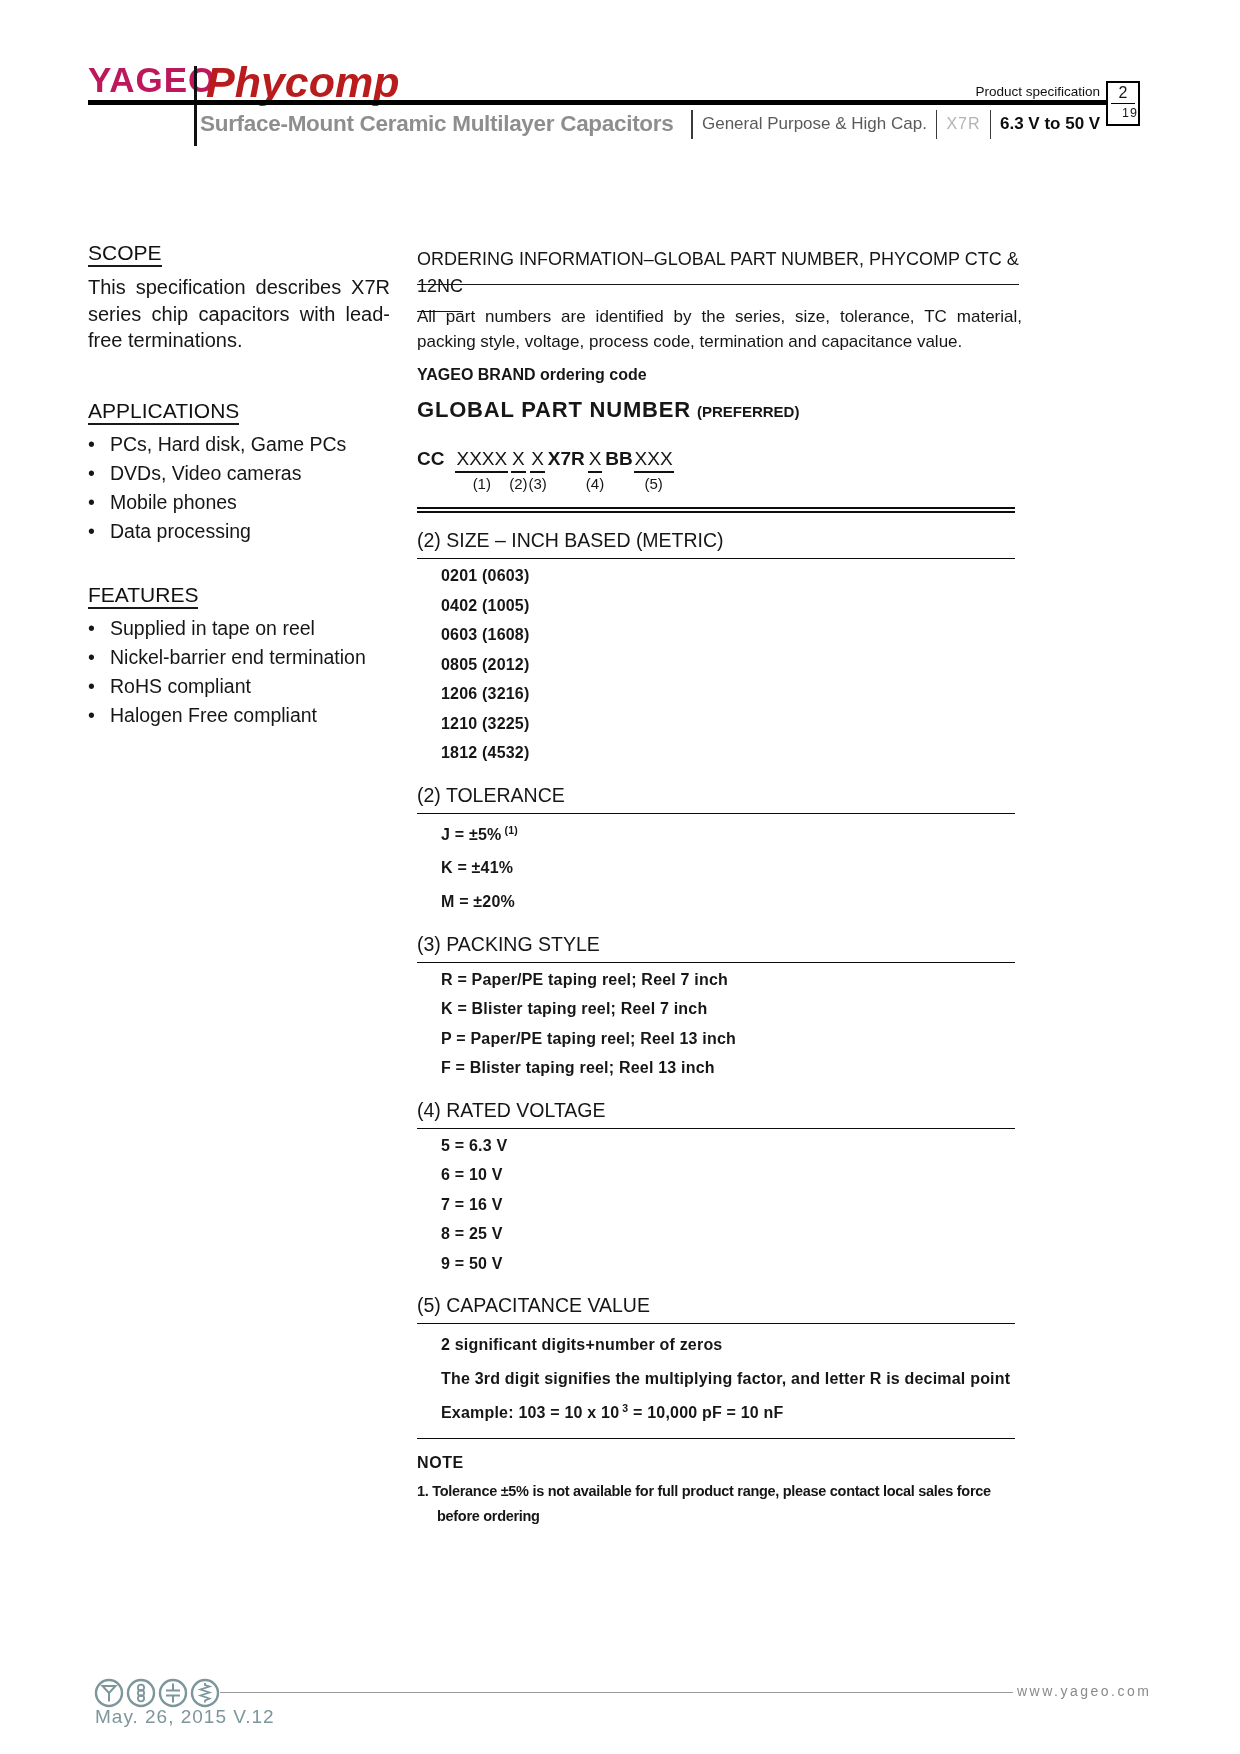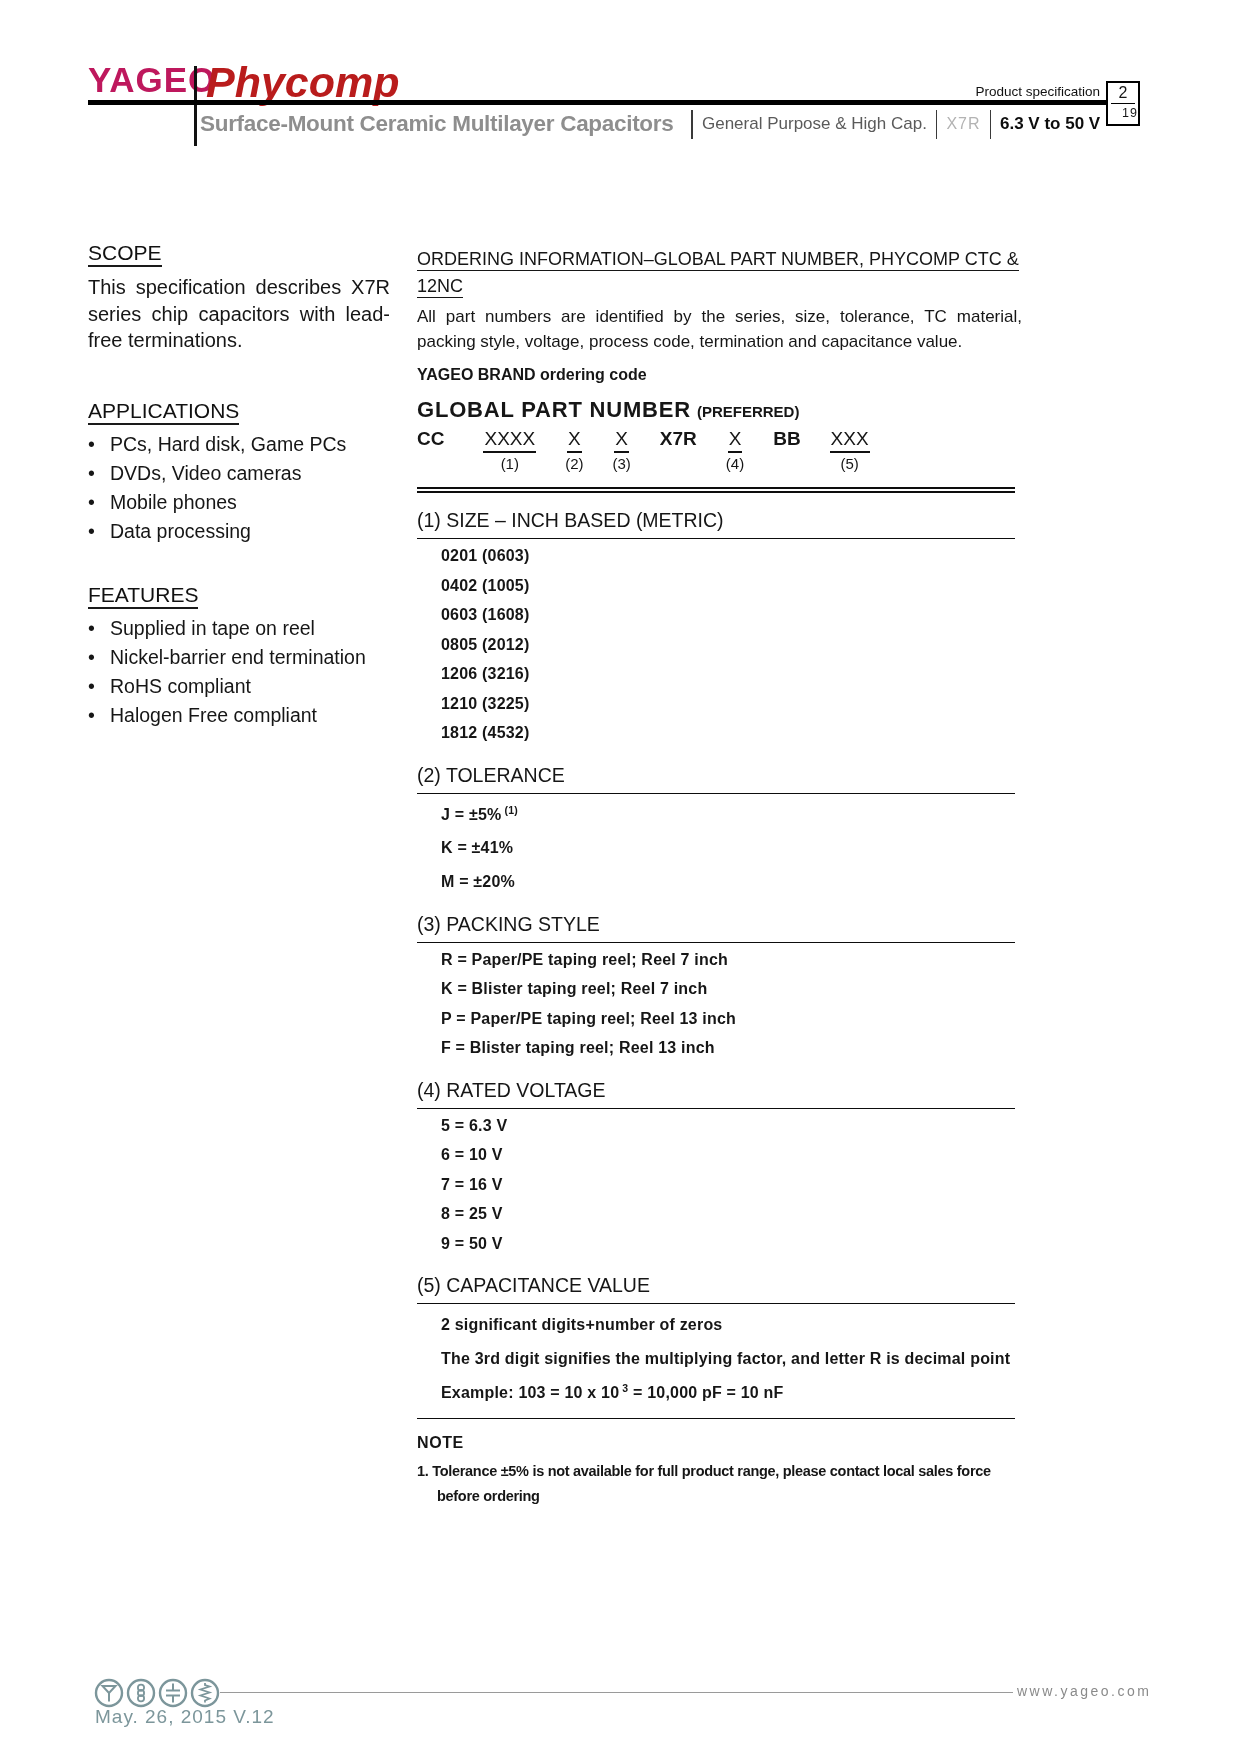--- a/index.html
+++ b/index.html
@@ -31,27 +31,27 @@
   .left-para { margin-top:8px; font-size:20px; line-height:26.5px; text-align:justify; }
   .h-apps { margin-top:44px; }
   .h-feat { margin-top:36px; }
   .blist { margin-top:6px; }
   .bitem { display:flex; line-height:29px; font-size:19.5px; white-space:nowrap; }
   .bullet { width:22px; font-size:19.5px; }
 
   
   .right-col { position:absolute; left:417px; top:246px; width:598px; }
   .ord-head { font-size:18px; font-weight:400; line-height:27px; white-space:nowrap; }
-  .ord-head .u { border-bottom:1.8px solid #161616; padding-bottom:1px;margin-top:16px; }
+  .ord-head .u { border-bottom:1.8px solid #161616; padding-bottom:15px;margin-top:16px; }
   .intro { margin-top:4px; width:605px; font-size:17px; line-height:25px; text-align:justify; }
   .brand-code { margin-top:8px; font-size:16px; font-weight:700; line-height:25px; }
   .gpn { margin-top:8px; line-height:30px; }
   .gpn .gpn-t { font-size:22px; font-weight:700; letter-spacing:0.8px; }
   .gpn .gpn-q { font-size:15px; font-weight:700; margin-left:6px; }
-  .part-code { margin-top:0; display:flex; align-items:flex-start; gap:29px; }
+  .part-code { margin-top:20px; display:flex; align-items:flex-start; gap:1px; }
   .seg { text-align:center; }
   .seg .code { display:inline-block; font-size:19px; line-height:24px; }
   .seg .code.b { font-weight:700; }
   .seg .code.ul { font-weight:400; border-bottom:2px solid #111; padding:0 1px 0; }
   .seg .lbl { display:block; font-size:15px; line-height:22px; }
   .seg-cc { margin-right:10px; }
   .double-rule { margin-top:12px; height:6px; border-top:2px solid #0d0d0d; border-bottom:2px solid #0d0d0d; }
   .sec h3 { margin-top:14px; font-size:19.5px; font-weight:400; line-height:26px; }
   .sec-rule { margin-top:5px; height:0; border-top:1.7px solid #0d0d0d; }
   .items { padding-top:2px; }
@@ -180,21 +180,21 @@
       </div>
       <div class="seg">
         <span class="code ul">XXX</span>
         <span class="lbl">(5)</span>
       </div>
     </div>
 
     <div class="double-rule"></div>
 
     <div class="sec">
-      <h3>(1) SIZE – INCH BASED (METRIC)</h3>
+      <h3>(2) SIZE – INCH BASED (METRIC)</h3>
       <div class="sec-rule"></div>
       <div class="items">
           <div class="item">0201 (0603)</div>
           <div class="item">0402 (1005)</div>
           <div class="item">0603 (1608)</div>
           <div class="item">0805 (2012)</div>
           <div class="item">1206 (3216)</div>
           <div class="item">1210 (3225)</div>
           <div class="item">1812 (4532)</div>
         </div>

